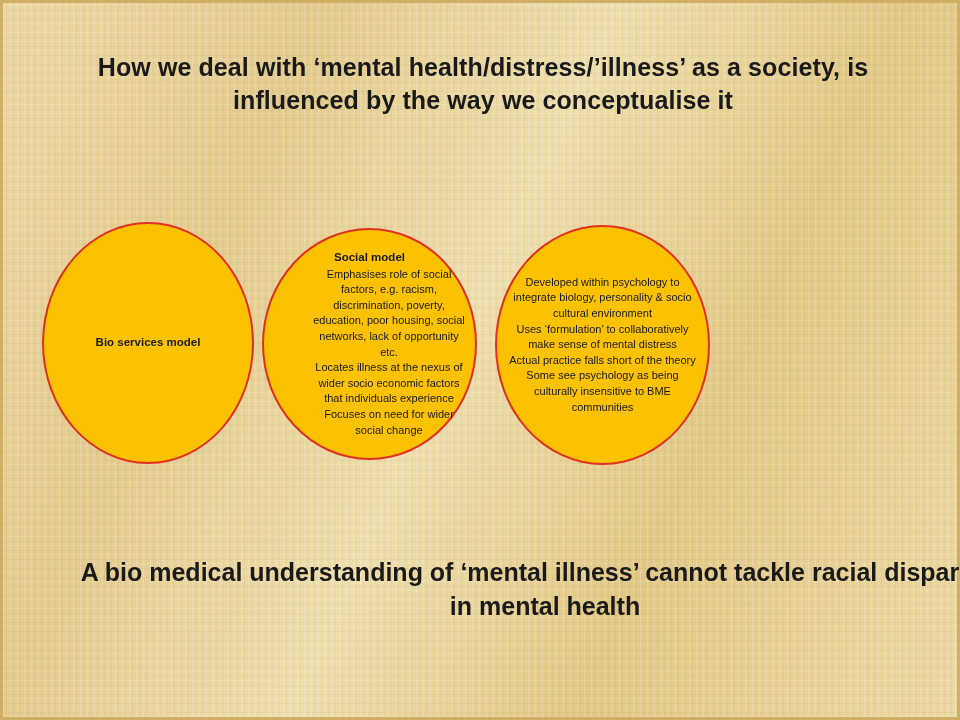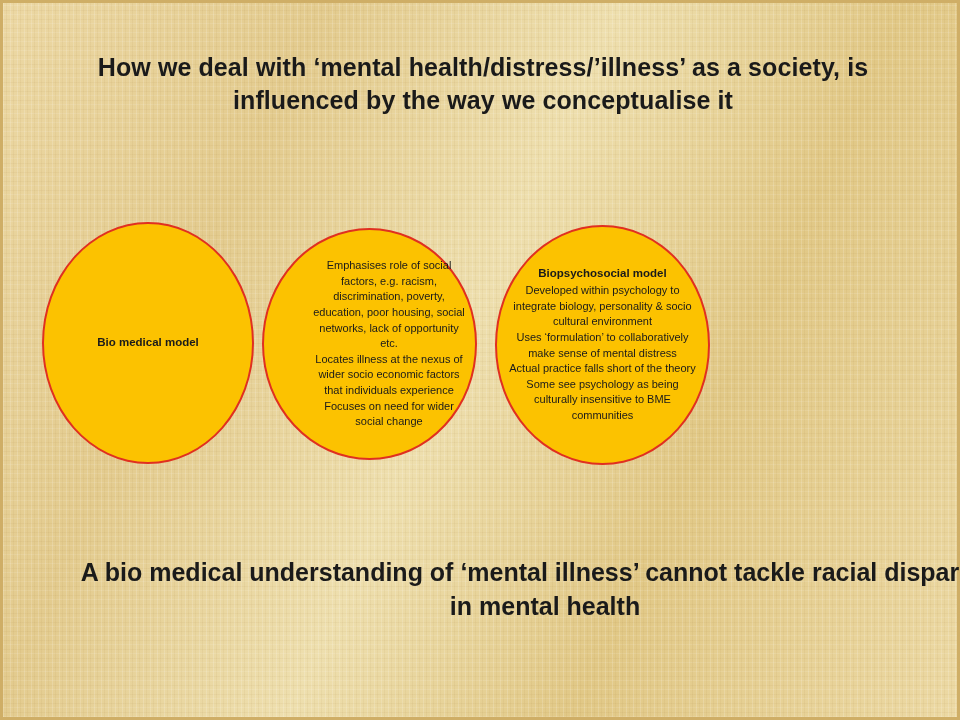--- a/index.html
+++ b/index.html
@@ -126,35 +126,35 @@
 <body>
 
 <div class="slide">
 
   <div class="title">How we deal with ‘mental health/distress/’illness’ as a society, is influenced by the way we conceptualise it</div>
 
   <div class="circles">
 
     <div class="circle" id="circle-bio-medical">
       <div class="inner">
-        <div class="heading">Bio medical model</div>
+        <div class="heading">Bio services model</div>
       </div>
     </div>
 
     <div class="circle" id="circle-social">
       <div class="inner">
+        <div class="heading">Social model</div>
         <div class="body" style="white-space: pre-line; margin-left: 39px;">Emphasises role of social factors, e.g.  racism, discrimination, poverty, education, poor housing, social networks, lack of opportunity etc.
 Locates illness at the nexus of wider socio economic factors that individuals experience
 Focuses on  need for wider social change</div>
       </div>
     </div>
 
     <div class="circle" id="circle-biopsychosocial">
       <div class="inner">
-        <div class="heading">Biopsychosocial model</div>
         <div class="body" style="white-space: pre-line;">Developed within psychology to integrate biology, personality &amp; socio cultural environment
 Uses ‘formulation’ to collaboratively make sense of mental distress
 Actual practice falls short of the theory
 Some see psychology as being culturally insensitive to BME communities</div>
       </div>
     </div>
 
 
   </div>
 

